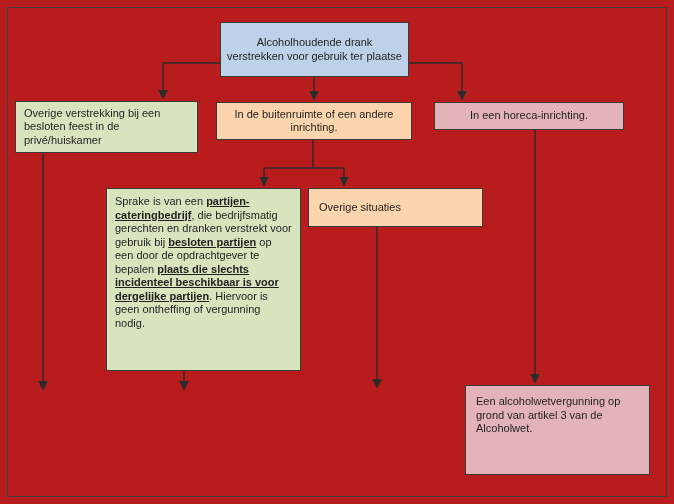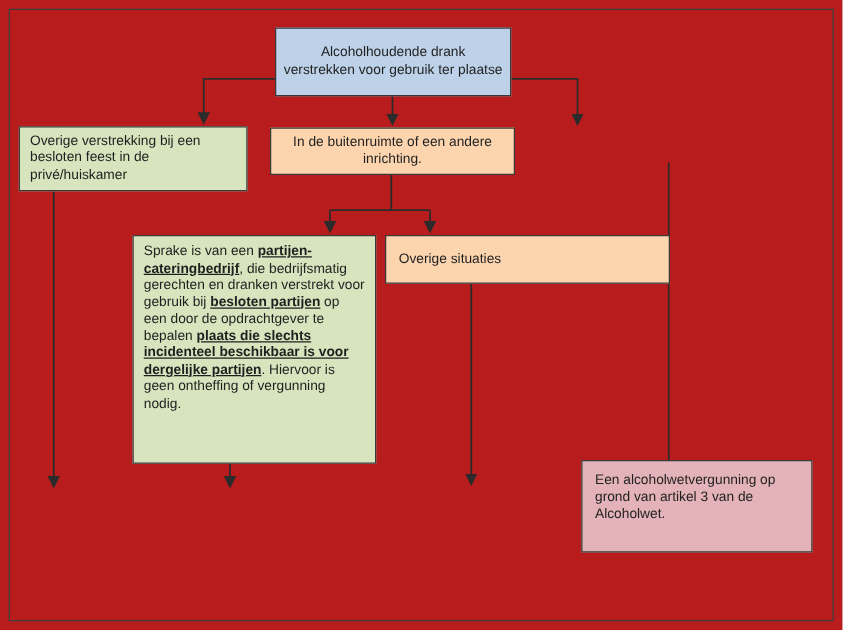--- a/index.html
+++ b/index.html
@@ -46,24 +46,24 @@
   .fill-blue   { background: #bdd2e9; }
   .fill-green  { background: #d7e4bd; }
   .fill-orange { background: #fcd5af; }
   .fill-pink   { background: #e3b3b9; }
 
   .node-root          { left: 220px; top: 22px;  width: 189px; height: 55px; padding: 2px 6px; }
   .node-private-party { left: 15px;  top: 101px; width: 183px; height: 52px; padding: 2px 8px; }
   .node-outdoor       { left: 216px; top: 102px; width: 196px; height: 38px; padding: 2px 6px; }
   .node-horeca        { left: 434px; top: 102px; width: 190px; height: 28px; padding: 2px 6px; }
   .node-catering      { left: 106px; top: 188px; width: 195px; height: 183px; padding: 6px 8px; }
-  .node-other         { left: 308px; top: 188px; width: 228px; height: 39px; padding: 2px 10px; }
+  .node-other         { left: 308px; top: 188px; width: 175px; height: 39px; padding: 2px 10px; }
   .node-no-permit     { left: 15px;  top: 392px; width: 192px; height: 83px; padding: 10px 10px; }
   .node-article35     { left: 268px; top: 390px; width: 190px; height: 83px; padding: 7px 8px; }
-  .node-article3      { left: 465px; top: 368px; width: 185px; height: 74px; padding: 9px 10px; }
+  .node-article3      { left: 465px; top: 385px; width: 185px; height: 90px; padding: 9px 10px; }
 
   .node-catering strong {
     font-weight: bold;
     text-decoration: underline;
   }
 </style>
 </head>
 <body>
 
 <div class="stage">
@@ -104,20 +104,23 @@
   </div>
 
   <div class="box fill-green vcenter-left node-private-party">
     <span>Overige verstrekking bij een besloten feest in de privé/huiskamer</span>
   </div>
 
   <div class="box fill-orange center node-outdoor">
     <span>In de buitenruimte of een andere inrichting.</span>
   </div>
 
+  <div class="box fill-pink center node-horeca">
+    <span>In een horeca-inrichting.</span>
+  </div>
 
   <div class="box fill-green node-catering">
     <span>Sprake is van een </span><strong>partijen-cateringbedrijf</strong><span>, die bedrijfsmatig gerechten en dranken verstrekt voor gebruik bij </span><strong>besloten partijen</strong><span> op een door de opdrachtgever te bepalen </span><strong>plaats die slechts incidenteel beschikbaar is voor dergelijke partijen</strong><span>. Hiervoor is geen ontheffing of vergunning nodig.</span>
   </div>
 
   <div class="box fill-orange vcenter-left node-other">
     <span>Overige situaties</span>
   </div>
 
 

